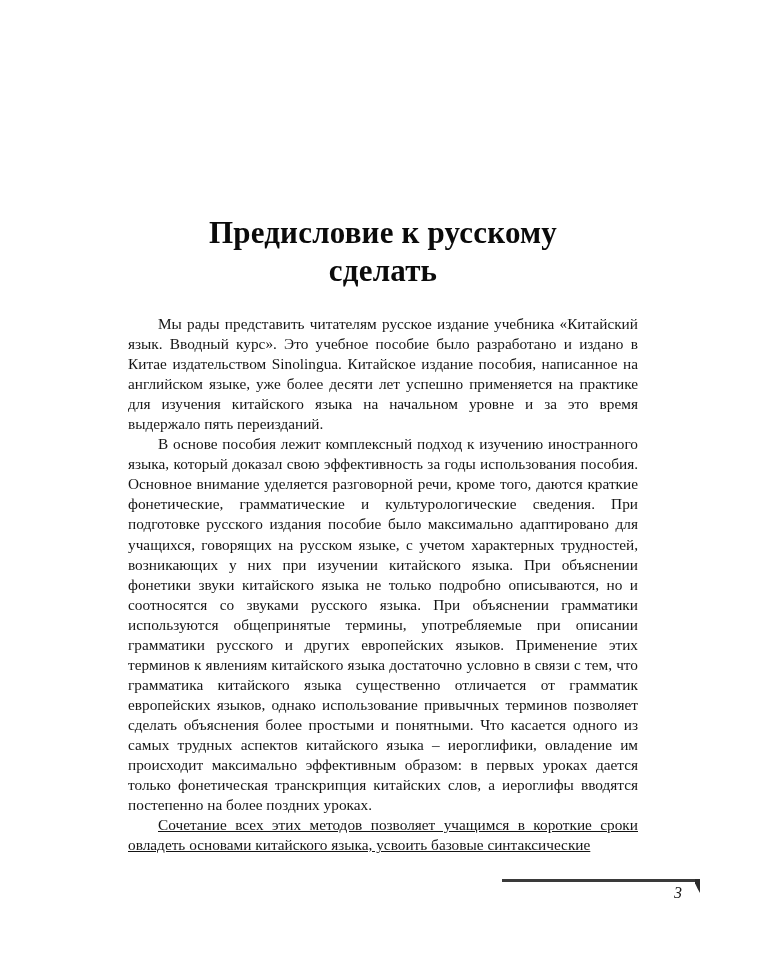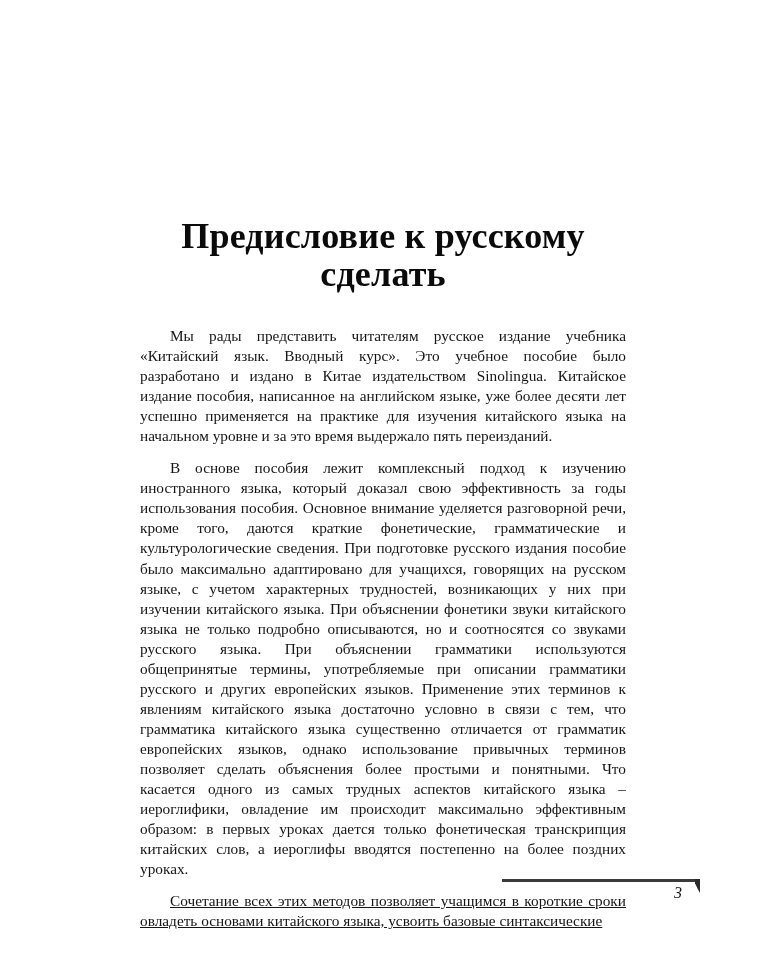--- a/index.html
+++ b/index.html
@@ -20,21 +20,21 @@
   }
 
   
   .page-heading {
     position: absolute;
     left: 128px;
     top: 193px;
     width: 510px;
     text-align: center;
     font-weight: bold;
-    font-size: 36px;
+    font-size: 31px;
     line-height: 38px;
     letter-spacing: 0.2px;
     color: #0b0b0b;
   }
   .page-heading .hline {
     display: block;
     white-space: nowrap;
   }
 
   
@@ -44,21 +44,21 @@
     top: 314px;
     width: 510px;
     font-size: 15.3px;
     line-height: 20.05px;
     text-align: justify;
     text-justify: inter-word;
     color: #151515;
     hyphens: none;
   }
   .body-copy p {
-    margin: 12px;
+    margin: 0;
     text-indent: 30px;
     text-align: justify;
   }
   .body-copy p:last-child {
     text-align: justify;
     text-decoration: underline;
   }
 
   
   .footer {

